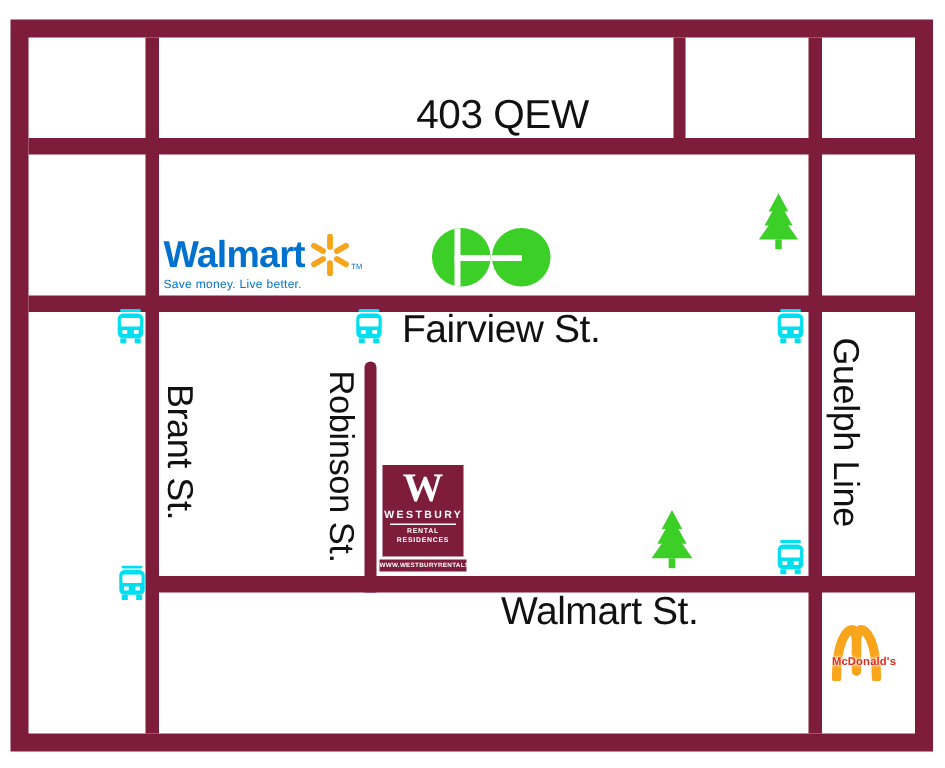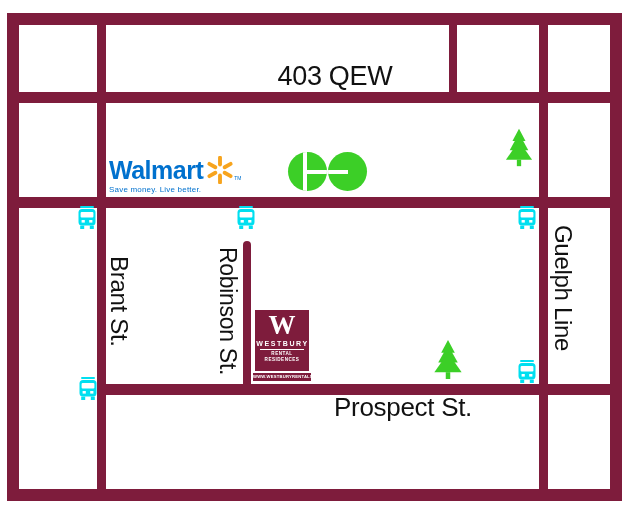--- a/index.html
+++ b/index.html
@@ -97,21 +97,22 @@
 
   <div class="road" style="left:19px;top:92px;width:591px;height:11px"></div>
   <div class="road" style="left:19px;top:197px;width:591px;height:11px"></div>
   <div class="road" style="left:103px;top:384px;width:507px;height:11px"></div>
   <div class="road" style="left:97px;top:25px;width:9px;height:464px"></div>
   <div class="road" style="left:449px;top:25px;width:8px;height:70px"></div>
   <div class="road rounded-top" style="left:243px;top:241px;width:8px;height:154px"></div>
   <div class="road" style="left:539px;top:25px;width:9px;height:464px"></div>
 
   <div class="street-label center" style="left:250px;top:61px;width:170px;font-size:27px">403 QEW</div>
-  <div class="street-label" style="left:334px;top:392px">Prospect St.</div>
+  <div class="street-label" style="left:268px;top:204px">Fairview St.</div>
+  <div class="street-label" style="left:334px;top:392px">Walmart St.</div>
   <div class="street-label vertical" style="left:105px;top:256px">Brant St.</div>
   <div class="street-label vertical" style="left:214px;top:247px;font-size:23px">Robinson St.</div>
   <div class="street-label vertical" style="left:549px;top:225px">Guelph Line</div>
 
   <div class="walmart">
     <div class="wm-row">
       <span class="wm-text">Walmart</span>
       <svg class="wm-spark" viewBox="0 0 26 26">
         <g stroke="currentColor" stroke-width="3.6" stroke-linecap="round">
           <line x1="13" y1="8" x2="13" y2="1.5"></line>
@@ -140,20 +141,29 @@
   <div class="westbury">
     <div class="wb-square">
       <div class="wb-w">W</div>
       <div class="wb-name">WESTBURY</div>
       <div class="wb-rule"></div>
       <div class="wb-sub">RENTAL RESIDENCES</div>
     </div>
     <div class="wb-site">WWW.WESTBURYRENTALS.COM</div>
   </div>
 
+  <div class="mcd">
+    <svg class="mcd-arches" viewBox="0 0 40 40">
+      <g stroke="currentColor" stroke-width="6.5" fill="none" stroke-linecap="round">
+        <path d="M6,38 C6,12 13,4 17,4 C21,4 20,20 20,33"></path>
+        <path d="M34,38 C34,12 27,4 23,4 C19,4 20,20 20,33"></path>
+      </g>
+    </svg>
+    <div class="mcd-text">McDonald's</div>
+  </div>
 
   <svg class="marker bus" style="left:77px;top:206px">
       <use href="#bus"></use>
     </svg>
   <svg class="marker bus" style="left:236px;top:206px">
       <use href="#bus"></use>
     </svg>
   <svg class="marker bus" style="left:517px;top:206px">
       <use href="#bus"></use>
     </svg>

